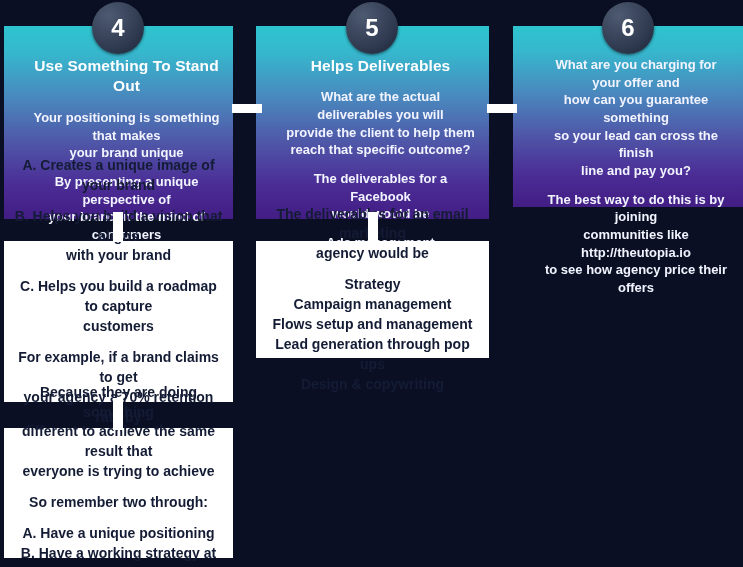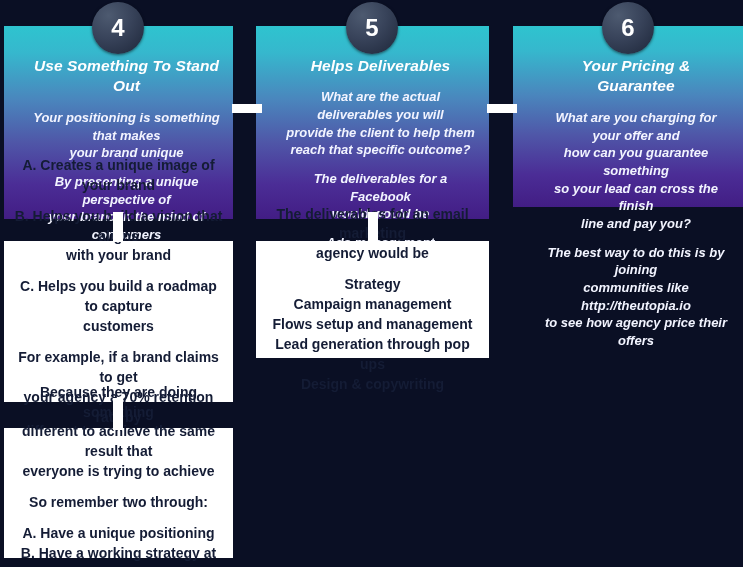--- a/index.html
+++ b/index.html
@@ -13,21 +13,20 @@
   .stage{position:absolute;left:0;top:0;width:743px;height:567px;}
 
   
   .panel{
     position:absolute;
     background:linear-gradient(180deg,#2ec4cf 0%,#36b7cd 14%,#4a86bd 38%,#4f57a8 60%,#4b2d96 82%,#421d84 100%);
     color:#ffffff;
     text-align:center;
     box-sizing:border-box;
     padding:30px 12px 10px 28px;
-    font-style:italic;
   }
   .panel-title{
     font-size:15.5px;
     font-weight:bold;
     line-height:1.32;
     letter-spacing:.1px;
     margin:0 0 12px 0;
     color:#ffffff;
   }
   .panel-body{
@@ -143,21 +142,20 @@
     <p class="card-text">The deliverables for an email marketing
 agency would be</p>
     <p class="card-text">Strategy
 Campaign management
 Flows setup and management
 Lead generation through pop ups
 Design &amp; copywriting</p>
   </div>
 
   <div class="panel" style="left:513px;top:26px;width:230px;height:181px;">
-    <h2 class="panel-title">Your Pricing &amp; Guarantee</h2>
     <p class="panel-body">What are you charging for your offer and
 how can you guarantee something
 so your lead can cross the finish
 line and pay you?</p>
     <p class="panel-body">The best way to do this is by joining
 communities like
 http://theutopia.io
 to see how agency price their offers</p>
   </div>
   <div class="badge" style="left:602px;top:2px;">6</div>

